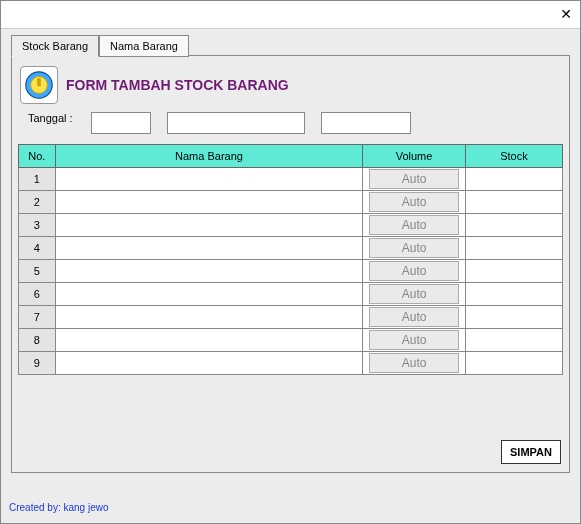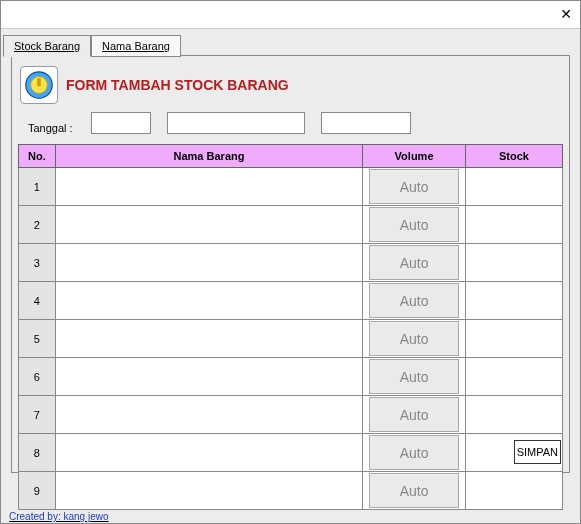--- a/index.html
+++ b/index.html
@@ -1,47 +1,47 @@
 <!DOCTYPE html>
 <html><head>
 <meta charset="utf-8">
 <style>
 * { box-sizing: border-box; margin: 0; padding: 0; }
 body { font-family: Tahoma, Arial, sans-serif; font-size: 11px; background: #fff; width: 581px; height: 524px; position: relative; }
 .window { width: 581px; height: 524px; background: #ececec; position: relative; border: 1px solid #888; }
 .titlebar { height: 28px; background: #fff; position: relative; border-bottom: 1px solid #ccc; }
 .close-btn { position: absolute; right: 8px; top: 5px; font-size: 14px; cursor: pointer; font-family: Arial; }
-.tabs { position: absolute; top: 34px; left: 2px; display: flex; z-index: 2; text-decoration: underline; }
+.tabs { position: absolute; top: 34px; left: 10px; display: flex; z-index: 2; }
 .tab { padding: 4px 10px; border: 1px solid #888; background: #ececec; cursor: pointer; margin-right: 0; position: relative; }
 .tab.active { background: #ececec; border-bottom: 1px solid #ececec; }
 .tab.inactive { background: #f8f8f8; }
 .panel { position: absolute; top: 54px; left: 10px; right: 10px; height: 418px; border: 1px solid #888; background: #ececec; }
 .header-row { display: flex; align-items: center; padding: 10px 8px 6px 8px; }
 .logo { width: 38px; height: 38px; border: 1px solid #999; border-radius: 4px; background: #fff; display: flex; align-items: center; justify-content: center; margin-right: 8px; }
 .logo svg { width: 30px; height: 30px; }
-.form-title { color: #b91c1c; font-weight: bold; font-size: 14px; }
-.date-row { display: flex; align-items: flex-end; padding: 2px 8px 10px 8px; gap: 16px; }
+.form-title { color: #701a75; font-weight: bold; font-size: 14px; }
+.date-row { display: flex; align-items: flex-start; padding: 2px 8px 10px 8px; gap: 16px; }
 .date-label { font-size: 11px; margin-right: 2px; margin-left: 8px;}
 .date-input { border: 1px solid #888; height: 22px; background: #fff; }
 .di1 { width: 60px; } .di2 { width: 138px; } .di3 { width: 90px; }
 .table-wrap { margin: 0 6px; }
 table { border-collapse: collapse; width: 100%; table-layout: fixed; }
-th { background: #f0abfc; border: 1px solid #666; padding: 5px 2px; font-weight: bold; font-size: 11px; text-align: center; }
+th { background: #5eead4; border: 1px solid #666; padding: 5px 2px; font-weight: normal; font-size: 11px; text-align: center; }
 td { border: 1px solid #888; padding: 0; height: 23px; background: #fff; }
 .col-no { width: 34px; }
 .col-nama { width: 285px; }
 .col-sat { width: 95px; }
 .col-vol { width: 90px; }
 td.rownum { background: #e4e4e4; text-align: center; font-size: 11px; }
 td.nama input, td.vol input { width: 100%; height: 100%; border: none; padding: 2px 4px; font-size: 11px; outline: none; background: transparent; }
 td.sat { text-align: center; padding: 1px; }
-.auto-btn { width: 90%; height: 35px; background: #eaeaea; border: 1px solid #aaa; color: #888; font-size: 14px; cursor: default; }
+.auto-btn { width: 90%; height: 20px; background: #eaeaea; border: 1px solid #aaa; color: #888; font-size: 12px; cursor: default; }
 .btn-row { position: absolute; bottom: 8px; right: 8px; display: flex; gap: 6px; }
-.btn { border: 1px solid #333; background: #fff; padding: 5px 2px; font-weight: normal; font-size: 11px; cursor: pointer; }
-.footer { position: absolute; bottom: 1px; left: 8px; right: 8px; display: flex; justify-content: space-between; align-items: center; text-decoration: underline; }
+.btn { border: 1px solid #333; background: #fff; padding: 5px 8px; font-weight: bold; font-size: 11px; cursor: pointer; }
+.footer { position: absolute; bottom: 10px; left: 8px; right: 8px; display: flex; justify-content: space-between; align-items: center; }
 .credit { color: #1a3cd6; font-size: 10px; }
 .tutup-btn { border: 2px solid #333; background: #fff; padding: 5px 20px; font-weight: bold; font-size: 11px; cursor: pointer; margin-right: 4px; }
 </style>
 </head>
 <body>
 
 <div class="window">
   <div class="titlebar">
     <span class="close-btn">✕</span>
   </div>

